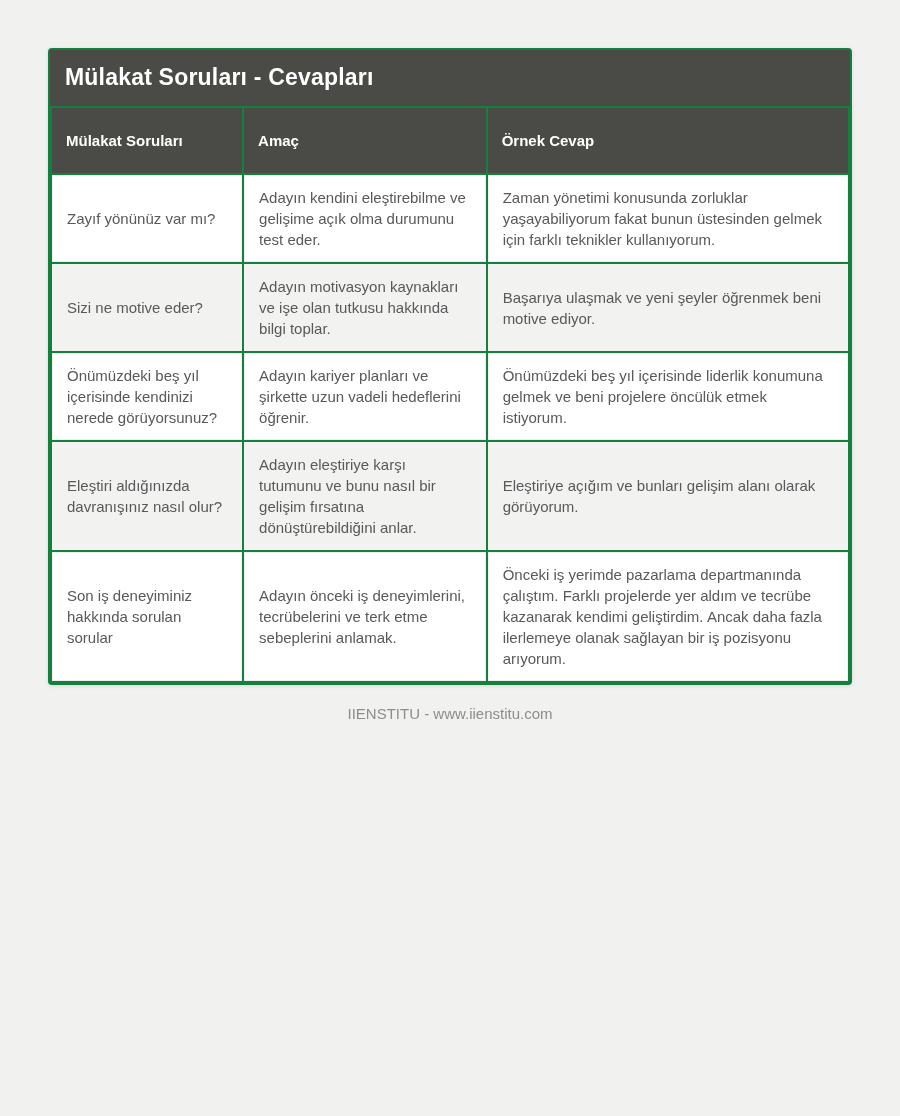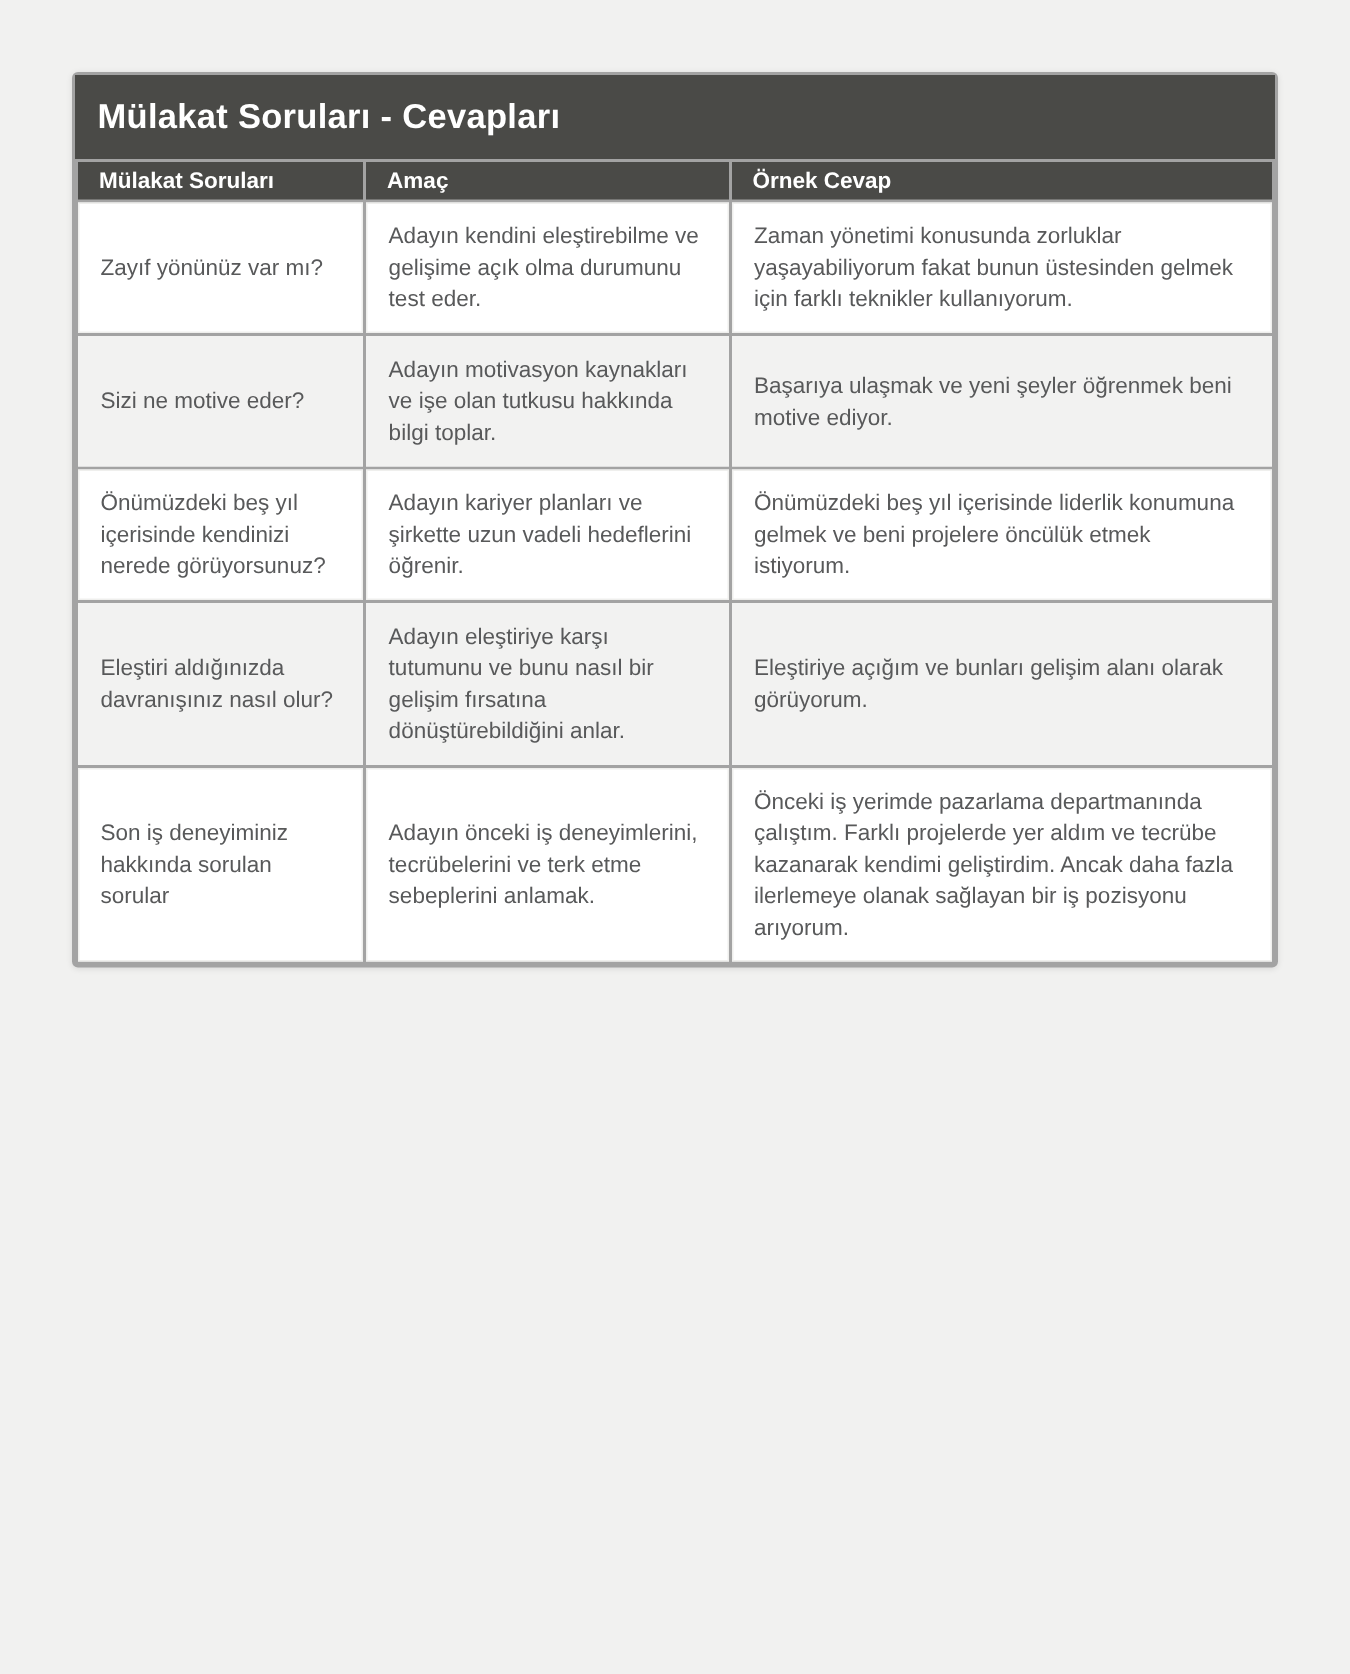--- a/index.html
+++ b/index.html
@@ -9,21 +9,21 @@
     height: 1116px;
     font-family: "Liberation Sans", "DejaVu Sans", sans-serif;
     overflow: hidden;
   }
   .page {
     width: 900px;
     height: 1116px;
     padding: 48px;
   }
   .card {
-    background: #a3a3a3;
+    background: #15803d;
     border-radius: 4px;
     box-shadow: 0 1px 4px rgba(0,0,0,0.10);
     padding: 2px;
   }
   .title-bar {
     background: #4a4a47;
     color: #ffffff;
     font-size: 23px;
     font-weight: bold;
     padding: 14px 15px 15px 15px;
@@ -34,21 +34,21 @@
     border-collapse: separate;
     border-spacing: 2px;
     table-layout: fixed;
   }
   .qa-table th {
     background: #4a4a47;
     color: #ffffff;
     font-size: 15px;
     font-weight: bold;
     text-align: left;
-    padding: 4px 14px;
+    padding: 24px 14px;
   }
   .qa-table td {
     font-size: 15px;
     color: #58595a;
     line-height: 1.4;
     padding: 11px 14px;
     vertical-align: middle;
     background: #ffffff;
     border: 1px solid #efefed;
   }
@@ -104,13 +104,14 @@
           <td>Eleştiriye açığım ve bunları gelişim alanı olarak görüyorum.</td>
         </tr>
         <tr>
           <td>Son iş deneyiminiz hakkında sorulan sorular</td>
           <td>Adayın önceki iş deneyimlerini, tecrübelerini ve terk etme sebeplerini anlamak.</td>
           <td>Önceki iş yerimde pazarlama departmanında çalıştım. Farklı projelerde yer aldım ve tecrübe kazanarak kendimi geliştirdim. Ancak daha fazla ilerlemeye olanak sağlayan bir iş pozisyonu arıyorum.</td>
         </tr>
       </tbody>
     </table>
   </div>
+  <div class="footer">IIENSTITU - www.iienstitu.com</div>
 </div>
 
 </body></html>

